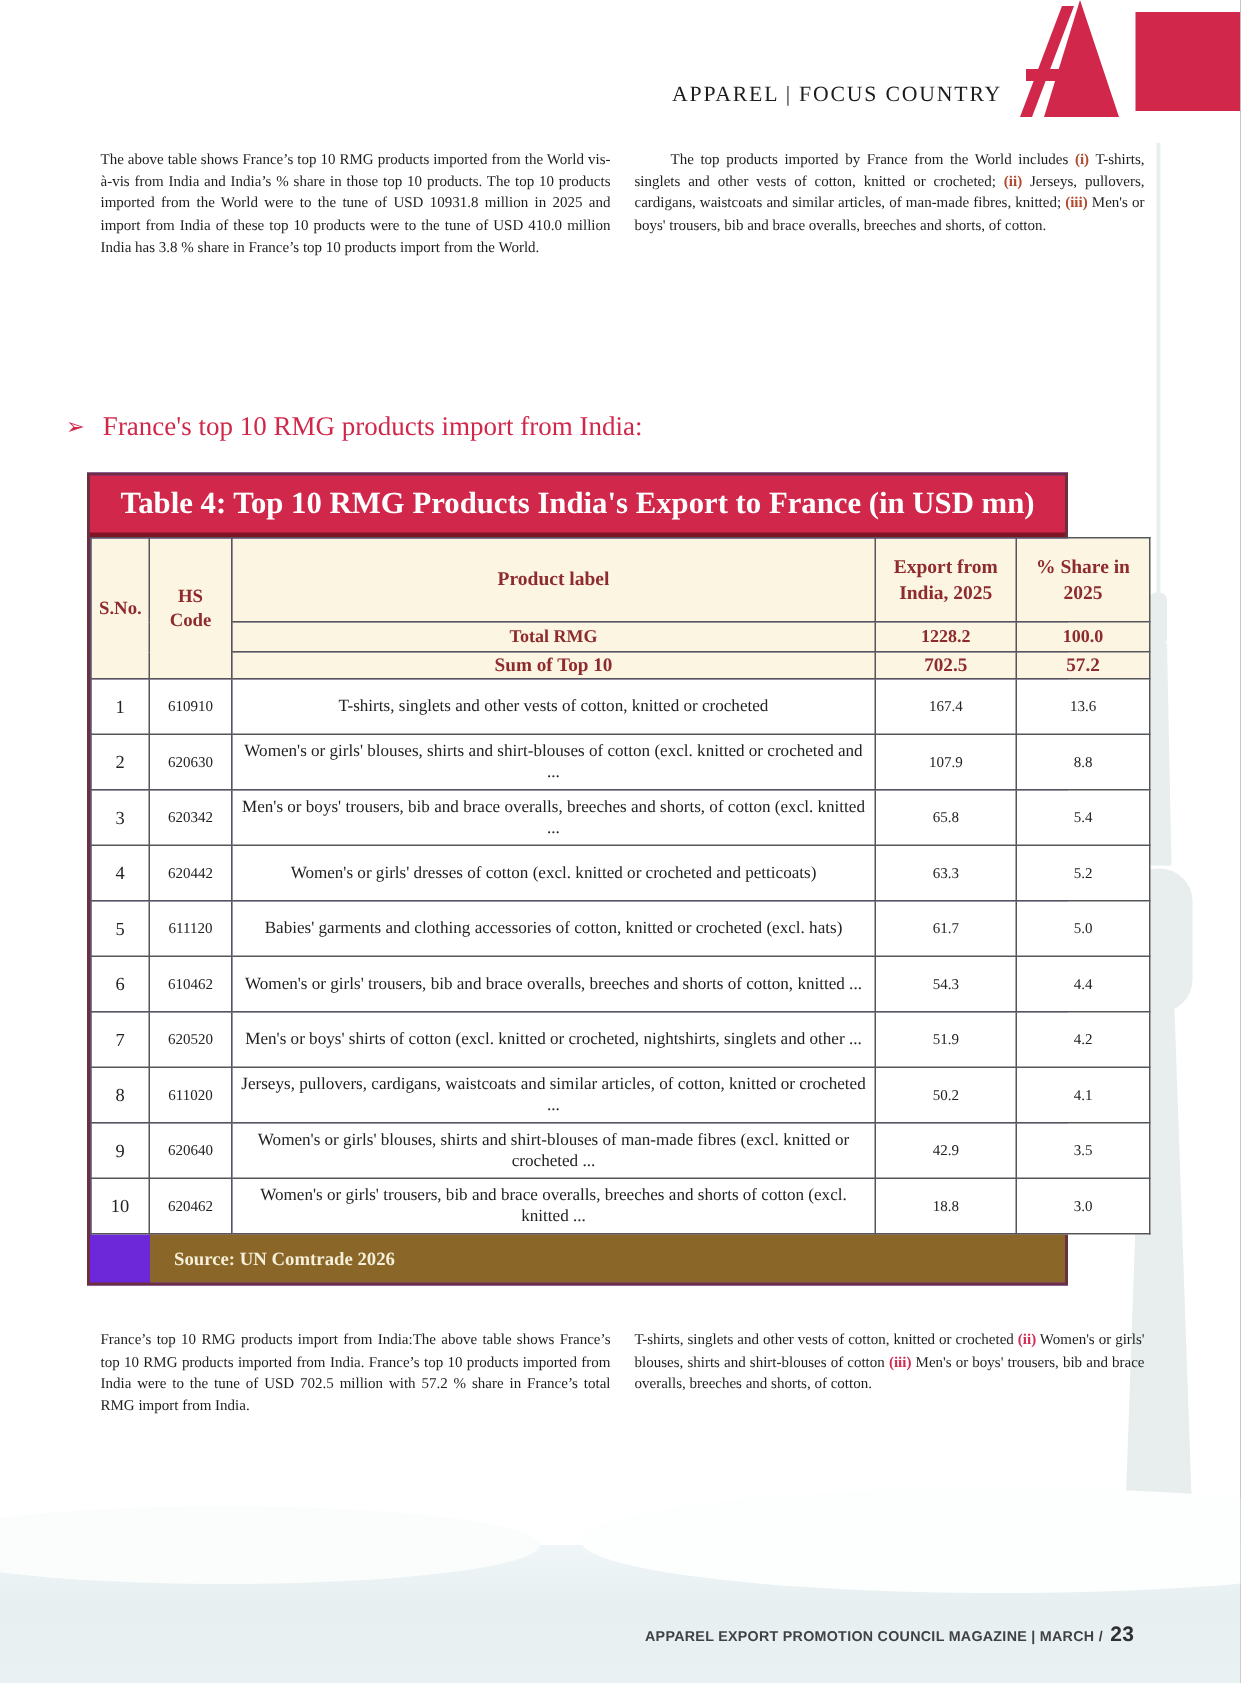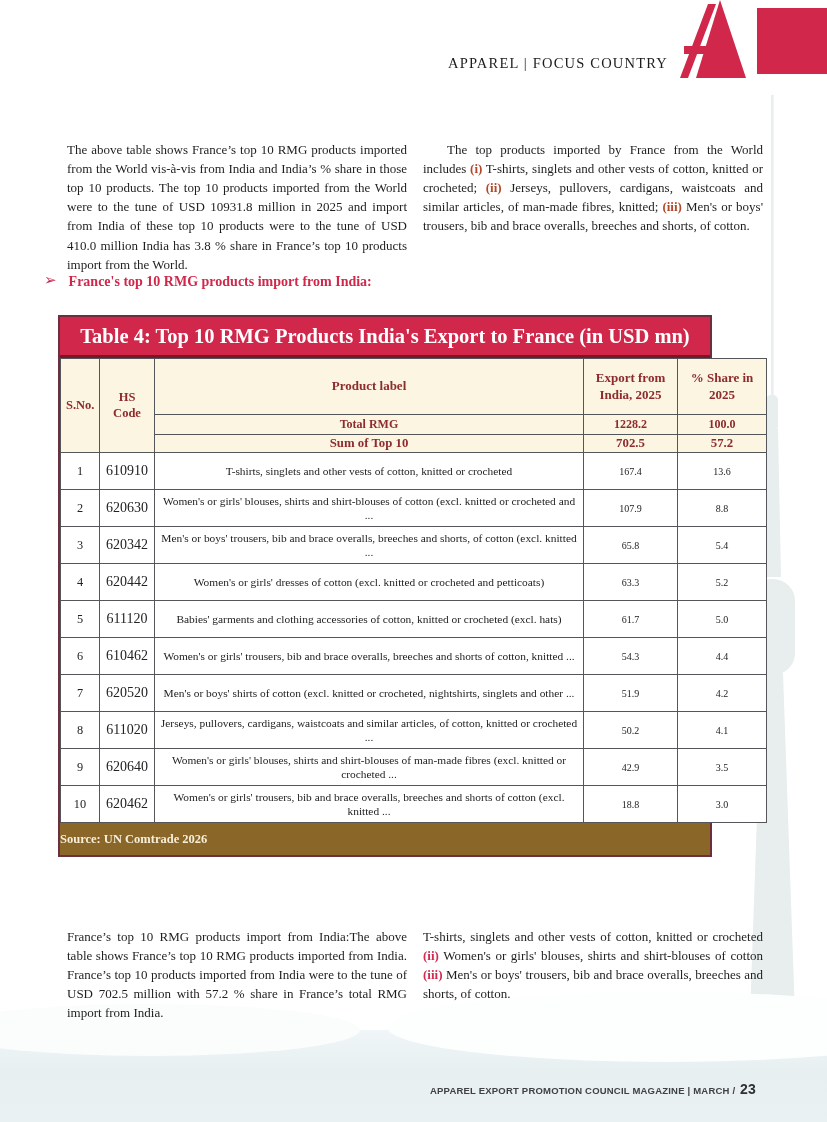--- a/index.html
+++ b/index.html
@@ -22,58 +22,58 @@
     background:#fbfdfd;border-radius:50%;
   }
   
   .section-label{
     position:absolute;top:55px;right:159px;font-size:14.5px;font-weight:400;
     letter-spacing:1.2px;color:#1c1c1c;z-index:2;
   }
   .logo{position:absolute;top:0;right:0;width:147px;height:90px;z-index:2;}
   
   .cols{position:absolute;left:67px;width:697px;display:flex;gap:16px;z-index:1;}
-  .cols .col{width:340px;font-size:13px;line-height:1.47;text-align:justify;margin-top:40px;}
+  .cols .col{width:340px;font-size:10px;line-height:1.47;text-align:justify;}
   .intro{top:100px;}
   .bottom{top:887px;}
   .indent{text-indent:24px;}
   .p2{margin-top:0;}
   .intro .seg-accent{color:var(--accent-top,#b1492a);font-weight:bold;}
   .bottom .seg-accent{color:var(--accent-bottom,#d22a50);font-weight:bold;}
   
   .heading{
     position:absolute;top:274px;left:44px;display:flex;align-items:baseline;gap:12px;
     color:var(--crimson,#d0274a);z-index:1;
   }
   .heading .bullet{font-size:15px;line-height:1;position:relative;top:-1px;}
-  .heading .htext{font-size:14px;font-weight:bold;}
+  .heading .htext{font-size:18px;font-weight:normal;}
   
   .tablewrap{
     position:absolute;left:58px;top:315px;width:654px;z-index:1;
     border:2px solid #6b2f3f;background:#6d28d9;box-sizing:border-box;
   }
   .ttitle{
     height:38px;line-height:38px;background:var(--crimson,#d0274a);color:#ffffff;
     text-align:center;font-size:20.5px;font-weight:bold;border-bottom:3px solid #7e1426;
   }
   table.data{border-collapse:collapse;width:100%;table-layout:fixed;}
   table.data td{border:1px solid #55565a;padding:1px 5px;box-sizing:border-box;}
   .hdr{background:var(--cream,#fbf5e1);color:var(--maroon,#8e2b2e);font-weight:bold;text-align:center;}
   .h-main{height:56px;font-size:13px;line-height:1.25;}
   .h-sno{font-size:12.5px;}
   .r-sum{height:20px;font-size:12px;}
   .r-sum2{height:18px;font-size:12.8px;}
   tr.body td{height:37px;background:#ffffff;color:#222222;text-align:center;}
   td.sno{font-size:12.3px;}
-  td.hs{font-size:14px;}
+  td.hs{font-size:10px;}
   td.lbl{font-size:11.4px;line-height:1.25;}
   td.num{font-size:10px;}
   .srcbar{
     height:32px;background:var(--brown,#8a6729);color:#f6efd9;display:flex;
-    align-items:center;font-size:12.5px;font-weight:bold;
+    align-items:center;padding-left:16px;font-size:12.5px;font-weight:bold;margin-left:40px;
   }
   
   .footer{
     position:absolute;top:1081px;left:430px;width:310px;text-align:center;z-index:1;
     font-family:"Liberation Sans", sans-serif;color:var(--footer-text,#3f4144);
     font-size:9.5px;font-weight:bold;letter-spacing:0.2px;white-space:nowrap;
   }
   .footer .pnum{font-size:14px;color:#2e3032;margin-left:2px;}
 </style>
 </head>

